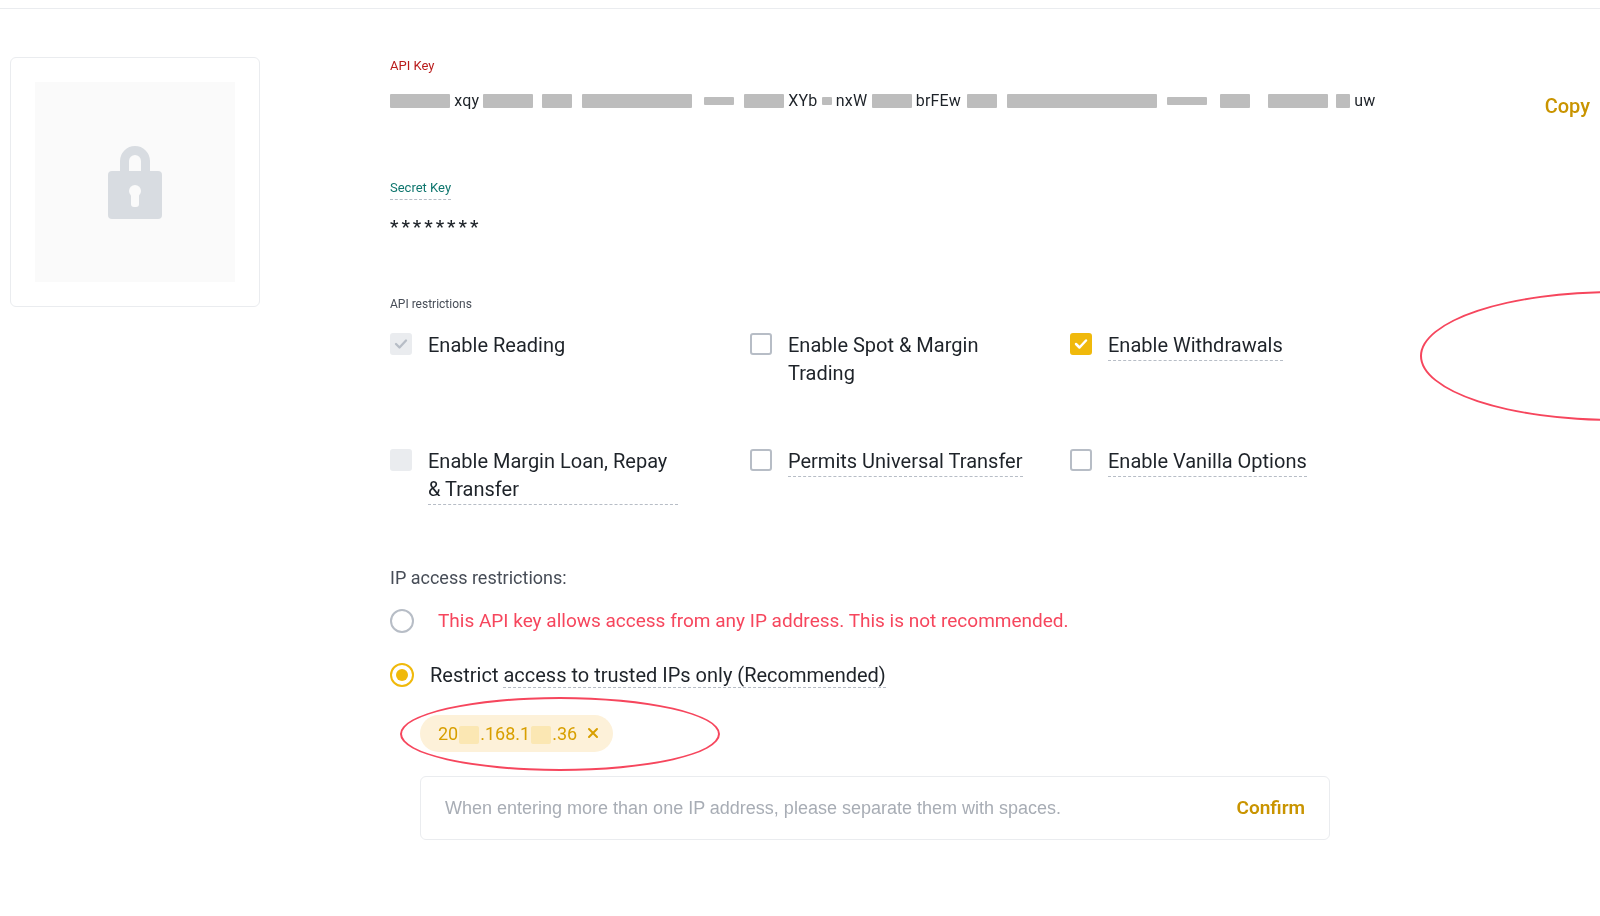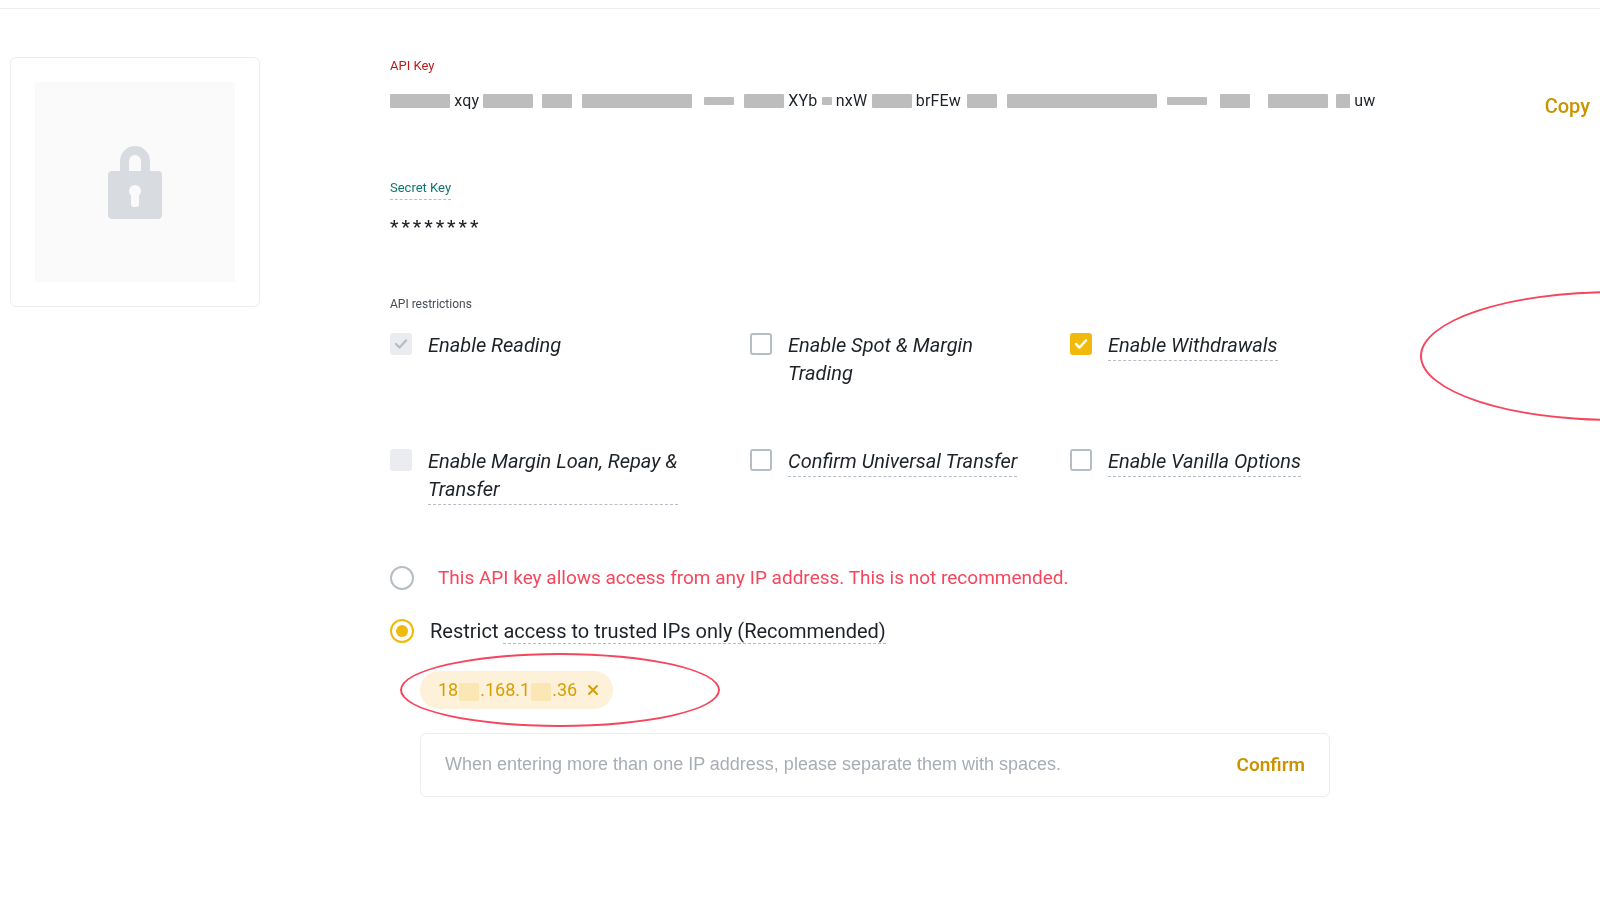--- a/index.html
+++ b/index.html
@@ -108,21 +108,20 @@
     }
     .perm-item {
       display: flex;
       align-items: flex-start;
       gap: 16px;
     }
     .perm-label {
       font-size: 20px;
       color: #1e2329;
       max-width: 250px;
-      font-style: italic;
     }
     .perm-label.dotted {
       border-bottom: 1px dashed #b7bdc6;
       padding-bottom: 1px;
     }
     .checkbox {
       width: 22px;
       height: 22px;
       border: 2px solid #b7bdc6;
       border-radius: 3px;
@@ -304,49 +303,50 @@
         <span class="perm-label dotted">Enable Withdrawals</span>
       </div>
 
       <div class="perm-item">
         <div class="checkbox readonly" style="border-color:#eaecef;background:#eaecef"></div>
         <span class="perm-label dotted">Enable Margin Loan, Repay &amp; Transfer</span>
       </div>
 
       <div class="perm-item">
         <div class="checkbox"></div>
-        <span class="perm-label dotted">Confirm Universal Transfer</span>
+        <span class="perm-label dotted">Permits Universal Transfer</span>
       </div>
 
       <div class="perm-item">
         <div class="checkbox"></div>
         <span class="perm-label dotted">Enable Vanilla Options</span>
       </div>
 
       <div class="circle-annot circle1"></div>
     </div>
 
     <div class="ip-section">
+      <div class="ip-label">IP access restrictions:</div>
 
       <div class="radio-row">
         <div class="radio"></div>
         <span class="warning-text">This API key allows access from any IP address. This is not recommended.</span>
       </div>
 
       <div class="radio-row">
         <div class="radio selected"></div>
         <span class="radio-label">
           <span>Restrict </span><span class="dotted-u">access to trusted IPs only (Recommended)</span>
         </span>
       </div>
 
       <div class="chip-row">
         <div class="chip">
           <span>
-            <span>18</span><span class="chip-obf"></span><span>.168.1</span><span class="chip-obf"></span><span>.36</span>
+            <span>20</span><span class="chip-obf"></span><span>.168.1</span><span class="chip-obf"></span><span>.36</span>
           </span>
           <span class="chip-x">
             <svg width="12" height="12" viewBox="0 0 12 12">
                 <path d="M2 2 L10 10 M10 2 L2 10" stroke="#d89f00" stroke-width="2" stroke-linecap="round"></path>
               </svg>
           </span>
         </div>
         <div class="circle-annot circle2"></div>
       </div>
 

